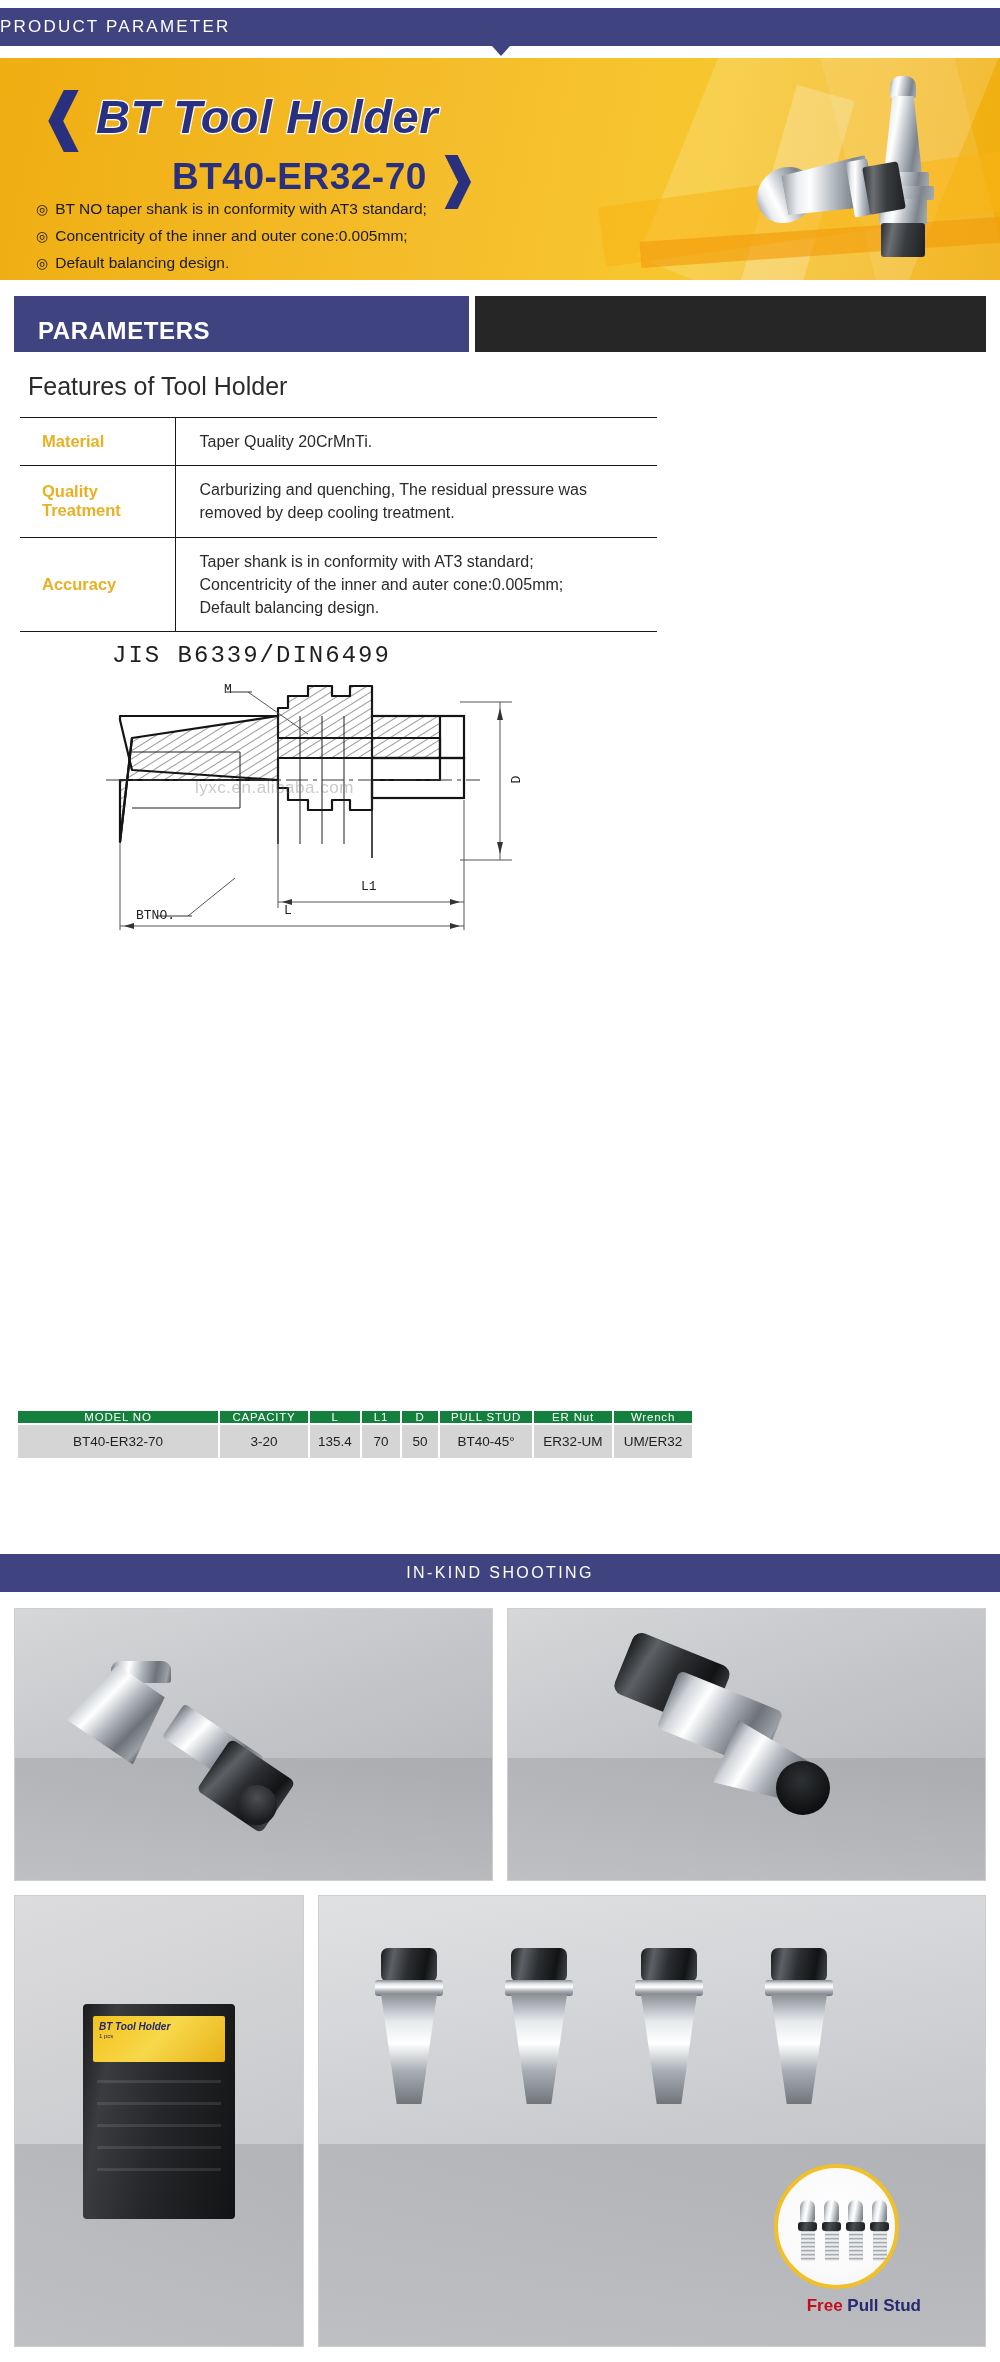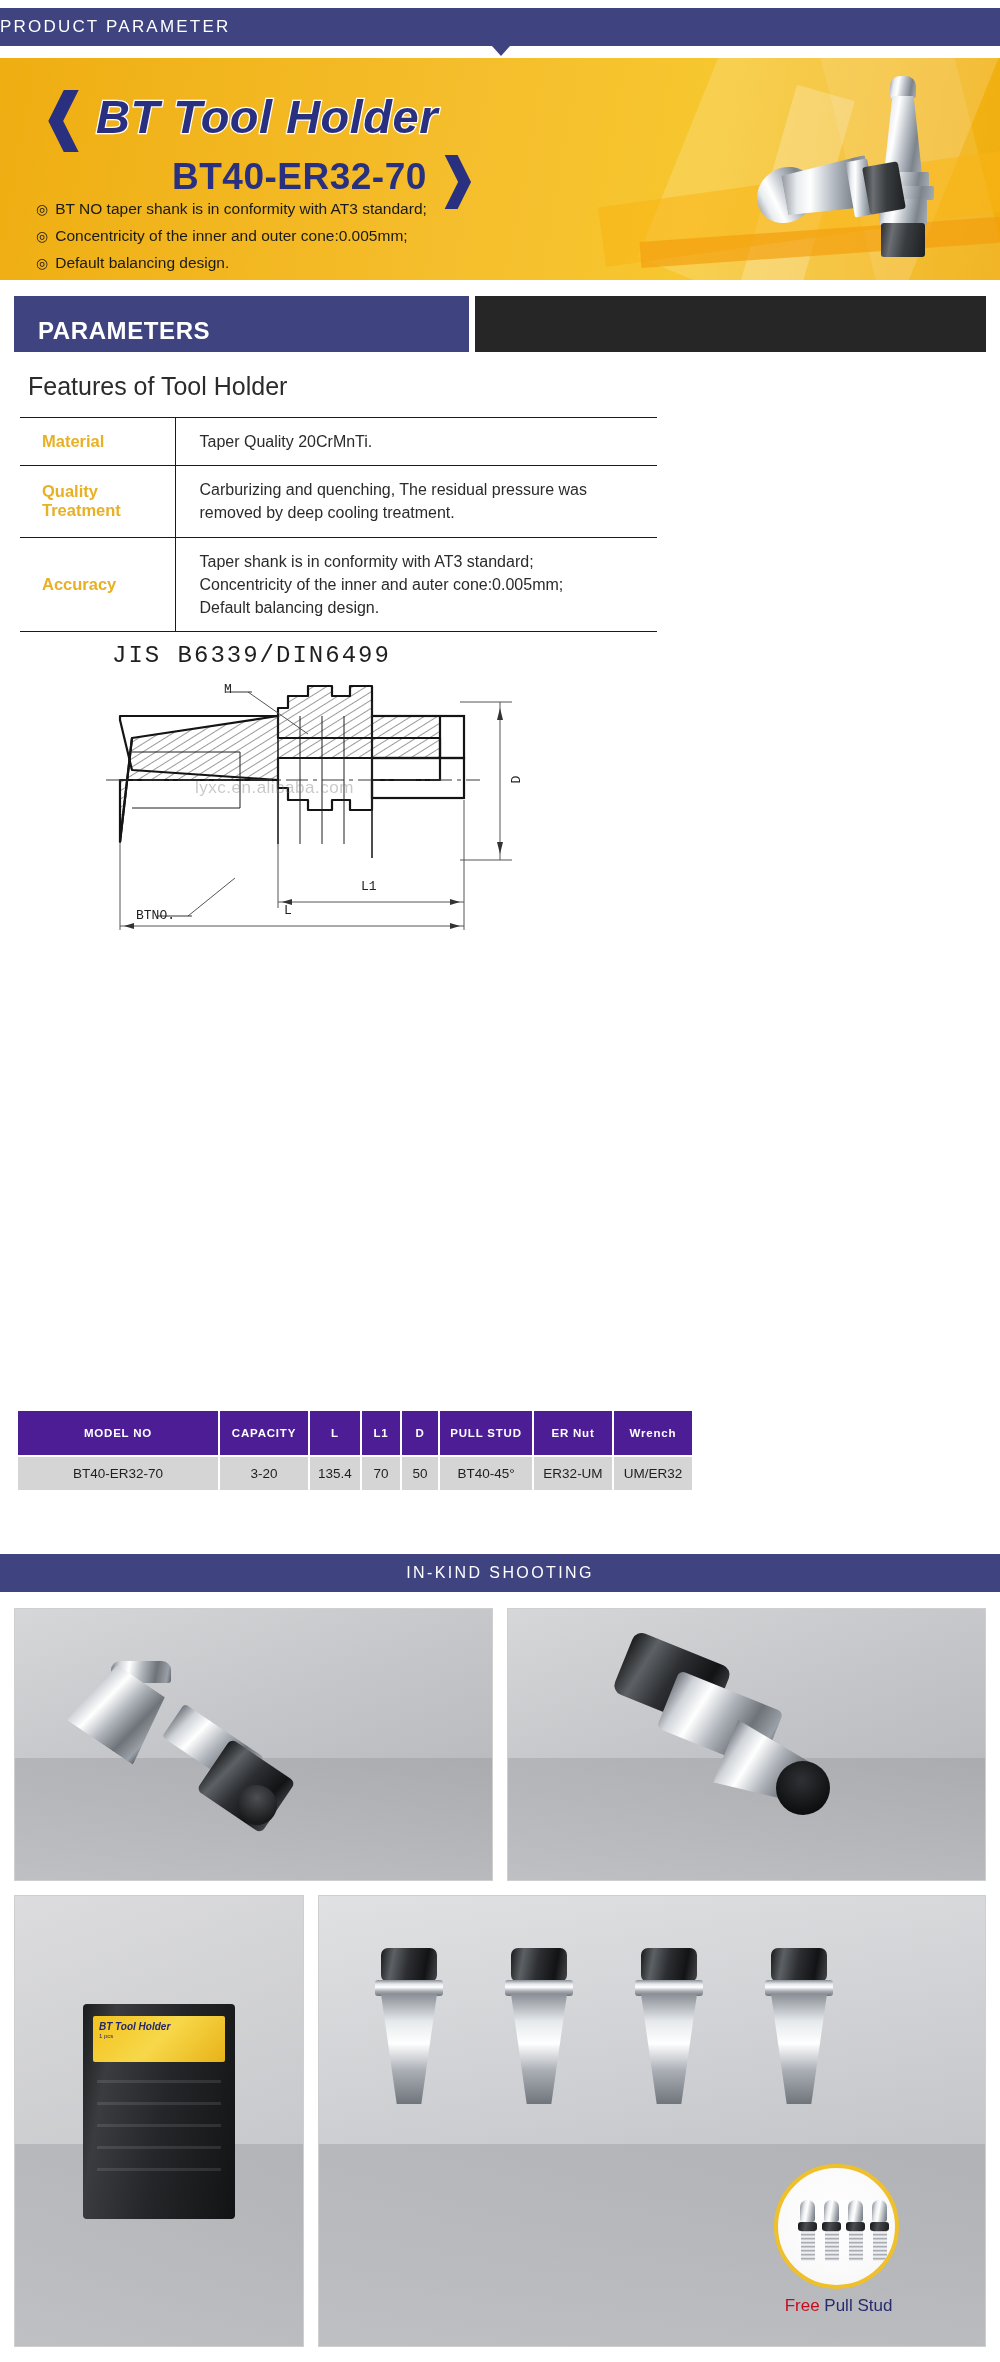--- a/index.html
+++ b/index.html
@@ -182,26 +182,26 @@
 
   
   .spec {
     position: absolute; left: 16px; top: 1409px;
     width: 654px;
     border-collapse: separate;
     border-spacing: 2px;
     table-layout: fixed;
   }
   .spec th {
-    background: #4c1d95;
+    background: #15803d;
     color: #ffffff;
     font-size: 11.5px;
-    font-weight: bold;
+    font-weight: normal;
     letter-spacing: 0.8px;
-    padding: 16px 2px;
+    padding: 0 2px;
     text-align: center;
     font-family: "Liberation Sans", sans-serif;
   }
   .spec td {
     background: #d5d5d5;
     color: #1f1f1f;
     font-size: 13.5px;
     padding: 9px 2px;
     text-align: center;
     font-family: "Liberation Sans", sans-serif;
@@ -292,21 +292,21 @@
   .stud .ring {
     width: 19px; height: 9px; margin-left: -2px; border-radius: 3px;
     background: linear-gradient(100deg,#101113 0%,#4a4d51 40%,#1a1b1d 100%);
   }
   .stud .thread {
     width: 14px; height: 30px; margin-left: 0.5px;
     background: repeating-linear-gradient(180deg,#b9bec4 0px,#ffffff 2px,#8b9097 4px);
   }
   .fps-cap {
     position: absolute; left: 437px; top: 400px; width: 165px;
-    text-align: center; font-size: 17px; font-weight: normal;
+    text-align: right; font-size: 17px; font-weight: bold;
     font-family: "Liberation Sans", sans-serif;
   }
   .fps-cap .free { color: #c60d1f; }
   .fps-cap .ps { color: #262a6e; }
 </style>
 </head>
 <body>
 
 <div class="page">
 

